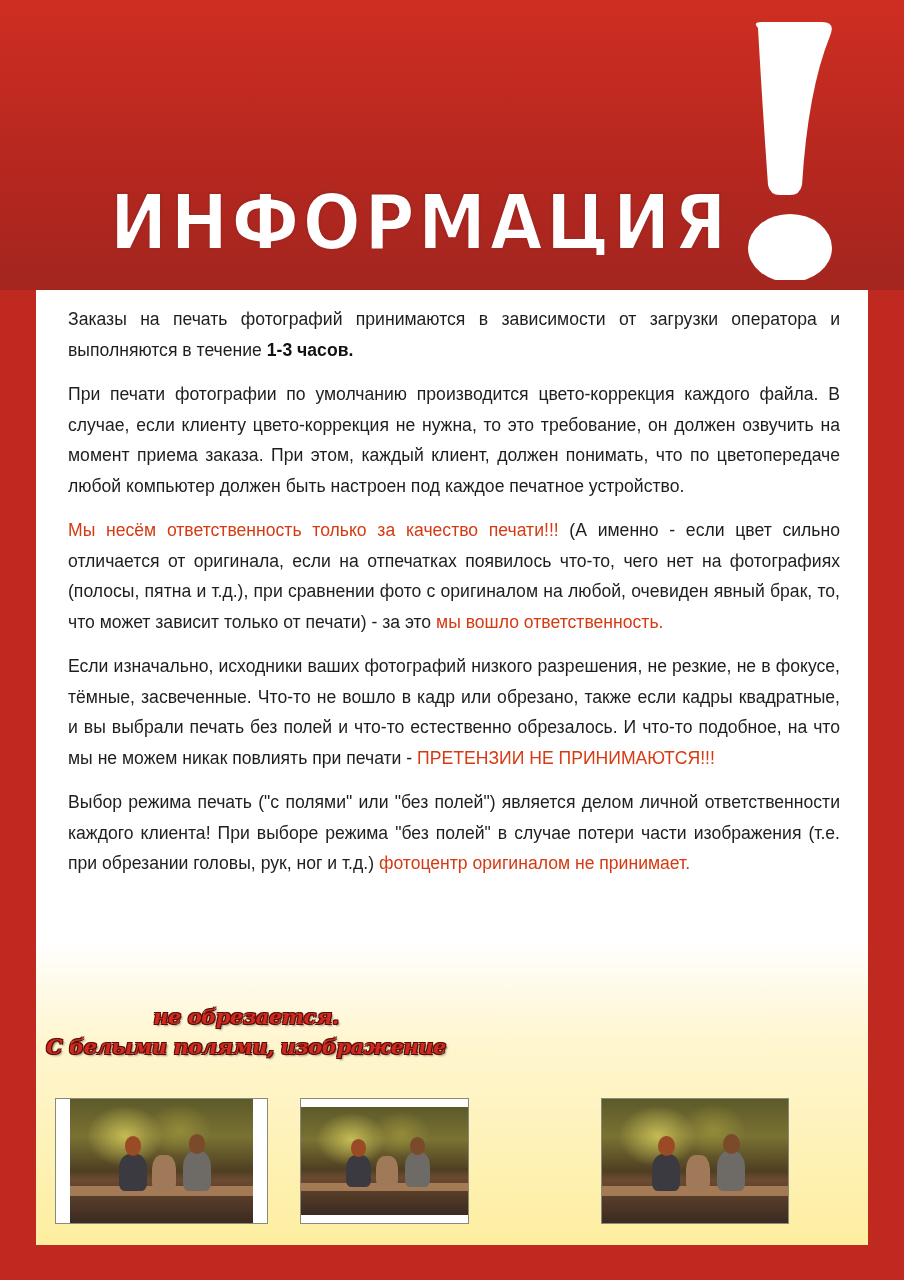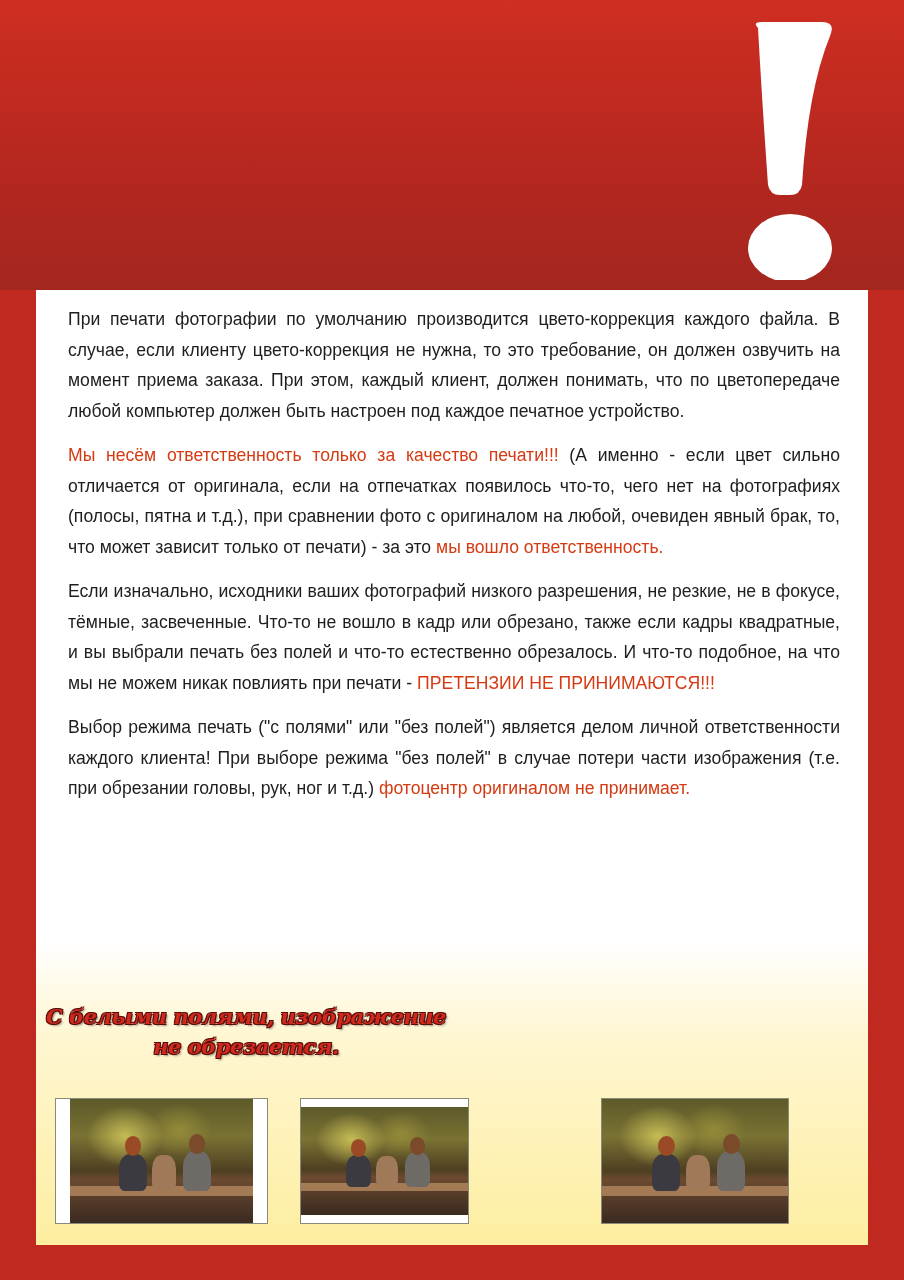--- a/index.html
+++ b/index.html
@@ -65,45 +65,53 @@
   .f1 .photo { left: 14px; top: 0; width: 183px; height: 124px; }
   .f2 { left: 264px; top: 808px; width: 167px; height: 124px; }
   .f2 .photo { left: 0; top: 8px; width: 167px; height: 108px; }
   .f3 { left: 565px; top: 808px; width: 186px; height: 124px; }
   .f3 .photo { left: 0; top: 0; width: 186px; height: 124px; }
 </style>
 </head>
 <body>
 
 <div class="header">
+  <div class="title-line title-2">
+    <svg class="title-svg" viewBox="0 0 740 70" preserveAspectRatio="none">
+      <text x="420" y="64" text-anchor="middle" font-size="76" textLength="620" lengthAdjust="spacingAndGlyphs" fill="#ffffff" stroke="#a3261f" stroke-width="2">ИНФОРМАЦИЯ</text>
+    </svg>
+  </div>
   <svg class="exclaim" viewBox="0 0 110 270">
     <path d="M18 18 Q12 12 22 12 L82 12 Q96 12 90 26 Q68 80 62 175 Q60 185 50 185 L40 185 Q30 185 28 175 Q22 90 18 18 Z" fill="#ffffff"></path>
     <ellipse cx="50" cy="238" rx="42" ry="34" fill="#ffffff"></ellipse>
   </svg>
 </div>
 
 <div class="panel">
   <div class="text-block">
+    <p class="para">
+      <span>Заказы на печать фотографий принимаются в зависимости от загрузки оператора и выполняются в течение </span><span class="bold">1-3 часов.</span>
+    </p>
     <p class="para">
       <span>При печати фотографии по умолчанию производится цвето-коррекция каждого файла. В случае, если клиенту цвето-коррекция не нужна, то это требование, он должен озвучить на момент приема заказа. При этом, каждый клиент, должен понимать, что по цветопередаче любой компьютер должен быть настроен под каждое печатное устройство.</span>
     </p>
     <p class="para">
       <span class="red">Мы несём ответственность только за качество печати!!!</span><span> (А именно - если цвет сильно отличается от оригинала, если на отпечатках появилось что-то, чего нет на фотографиях (полосы, пятна и т.д.), при сравнении фото с оригиналом на любой, очевиден явный брак, то, что может зависит только от печати) - за это </span><span class="red">мы вошло ответственность.</span>
     </p>
     <p class="para">
       <span>Если изначально, исходники ваших фотографий низкого разрешения, не резкие, не в фокусе, тёмные, засвеченные. Что-то не вошло в кадр или обрезано, также если кадры квадратные, и вы выбрали печать без полей и что-то естественно обрезалось. И что-то подобное, на что мы не можем никак повлиять при печати - </span><span class="red">ПРЕТЕНЗИИ НЕ ПРИНИМАЮТСЯ!!!</span>
     </p>
     <p class="para">
       <span>Выбор режима печать ("с полями" или "без полей") является делом личной ответственности каждого клиента! При выборе режима "без полей" в случае потери части изображения (т.е. при обрезании головы, рук, ног и т.д.) </span><span class="red">фотоцентр оригиналом не принимает.</span>
     </p>
   </div>
 
   <div class="caption caption-left">
+    <div>не обрезается.</div>
     <div>С белыми полями, изображение</div>
-    <div>не обрезается.</div>
   </div>
 
   <div class="photo-frame f1">
     <div class="photo">
       <div class="ground"></div>
       <div class="kid kid1"></div>
         <div class="kid1h"></div>
       <div class="bear"></div>
       <div class="kid kid2"></div>
         <div class="kid2h"></div>

